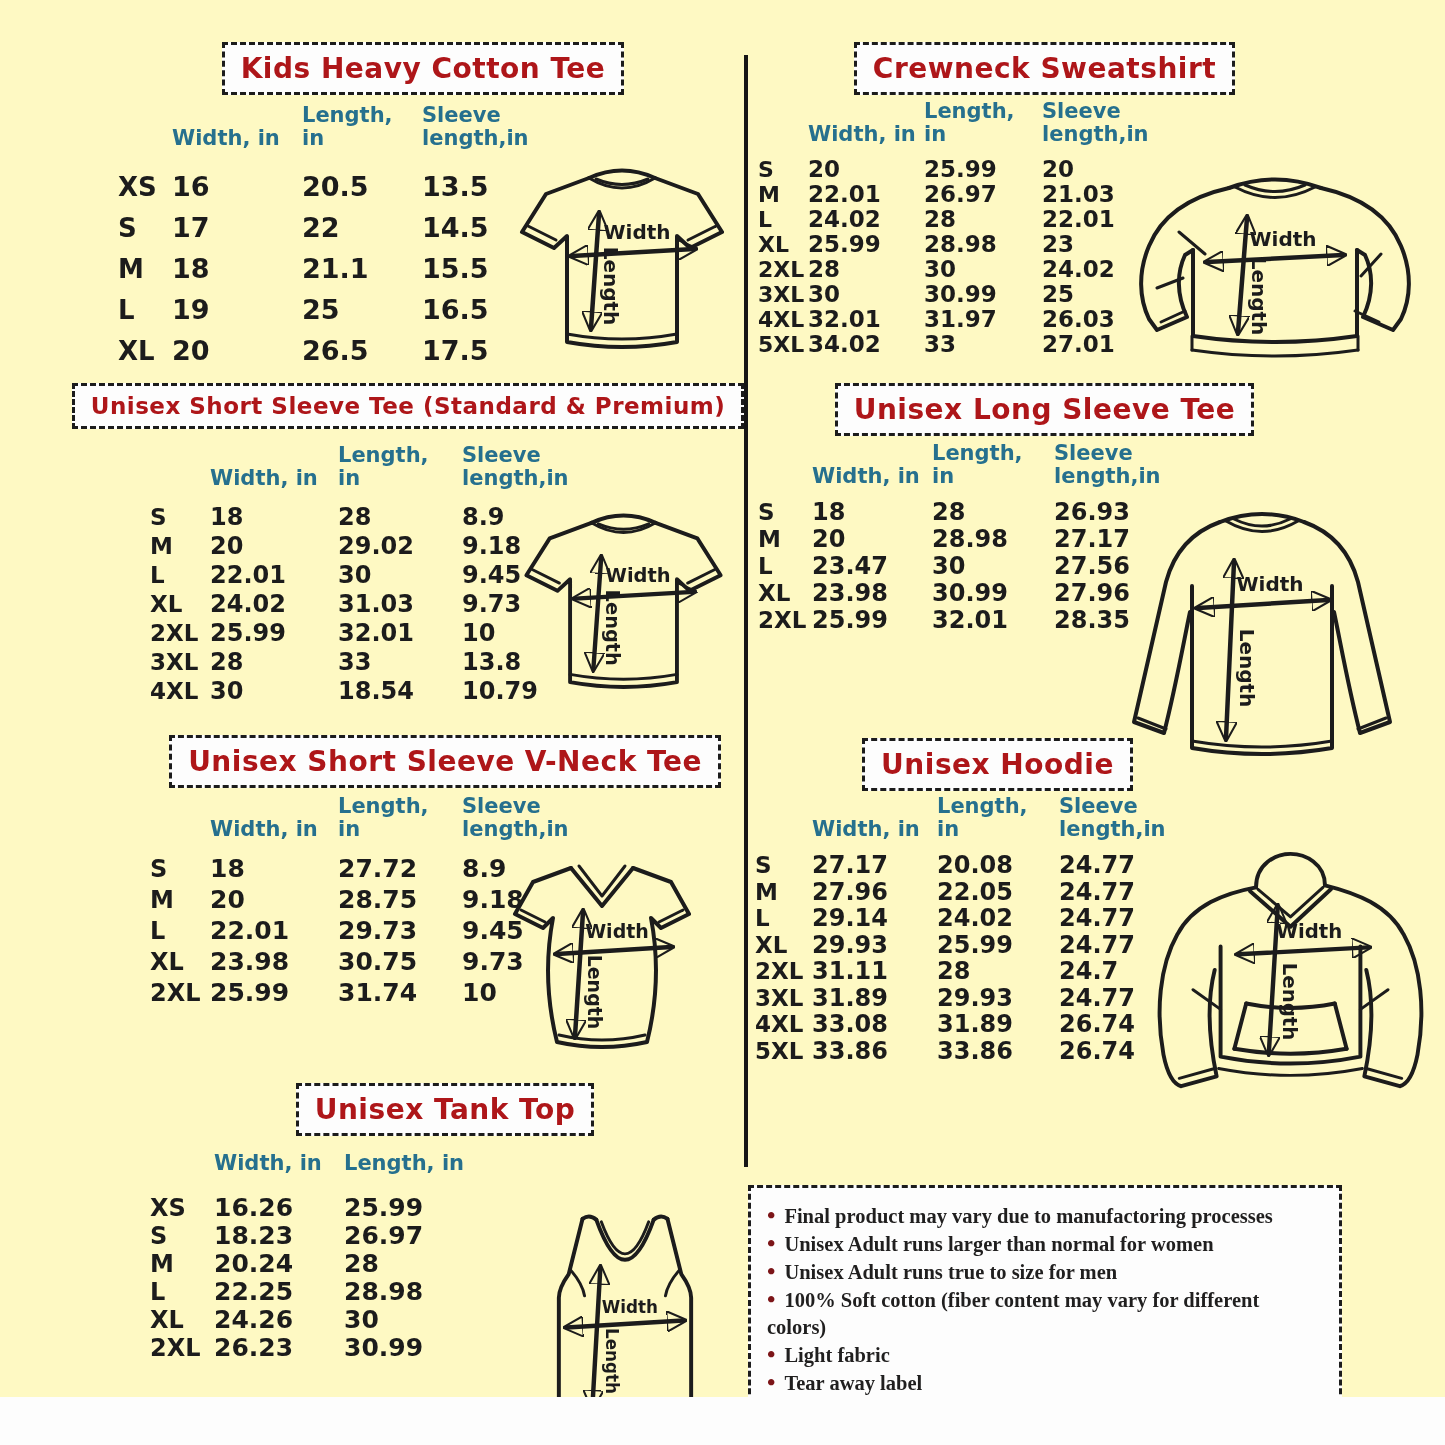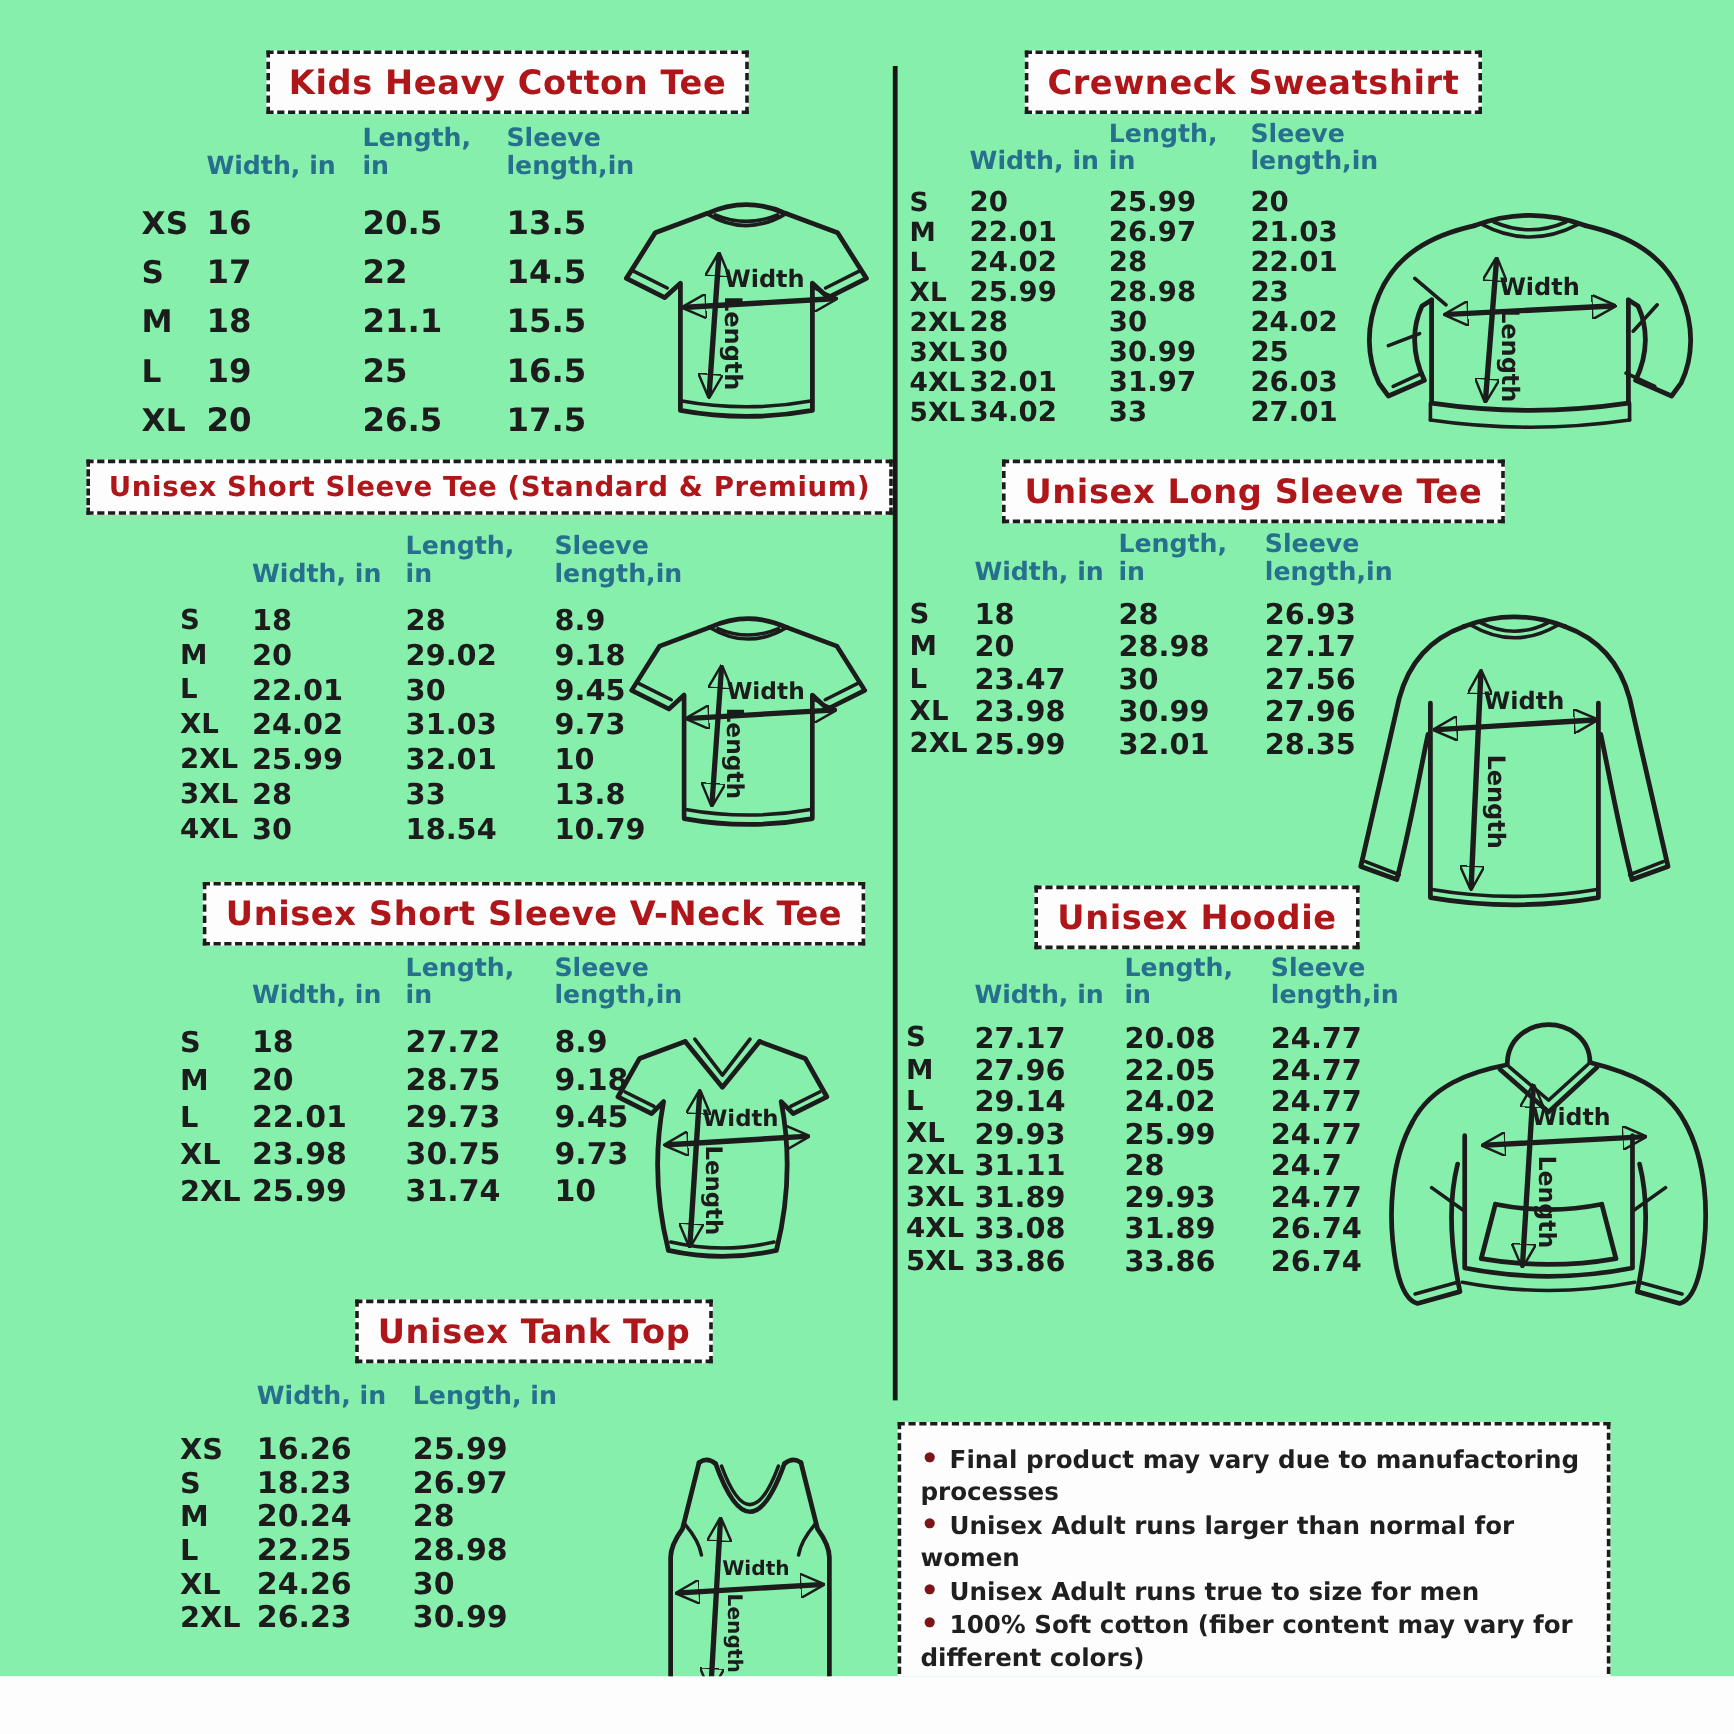--- a/index.html
+++ b/index.html
@@ -1,17 +1,17 @@
 <!DOCTYPE html>
 <html><head>
 <meta charset="utf-8">
 <style>
   html,body{margin:0;padding:0;background:#fdfdfd;}
   #canvas{
-    position:relative;width:1445px;height:1397px;background:#86efac;overflow:hidden;
+    position:relative;width:1445px;height:1397px;background:#fef9c3;overflow:hidden;
     font-family:"DejaVu Sans","Liberation Sans",sans-serif;font-weight:bold;color:#1c1c1c;
   }
   .divider{position:absolute;left:744px;top:55px;width:4px;height:1112px;background:#161616;}
   .title-row{position:absolute;text-align:center;}
   .title-box{
     display:inline-block;border:3px dashed #1c1c1c;padding:7px 16px;
     color:#ae1619;font-size:28px;letter-spacing:0.5px;white-space:nowrap;background:#fdfdfd;
   }
   .title-box.small{font-size:23px;}
   .table{position:absolute;}
@@ -25,21 +25,21 @@
   .garment{position:absolute;}
   .garment path,.garment line{stroke:#1c1c1c;fill:none;stroke-linecap:round;stroke-linejoin:round;}
   .garment .outline{stroke-width:4;}
   .garment .thin{stroke-width:3;}
   .garment .arrow{stroke-width:4.5;}
   .garment text{font-family:"DejaVu Sans","Liberation Sans",sans-serif;font-weight:bold;fill:#1c1c1c;}
   .notes{
     position:absolute;left:748px;top:1185px;width:556px;
     border:3px dashed #1c1c1c;padding:14px 16px 12px 16px;background:#fdfdfd;
   }
-  .note-line{font-size:20.5px;line-height:27px;color:#201f1f;}
+  .note-line{font-size:20.5px;line-height:27px;color:#201f1f;font-family:Liberation Serif, serif;}
   .note-line::before{content:"\2022";color:#7c1518;font-size:24px;margin-right:9px;}
 </style>
 </head>
 <body>
 
 <div id="canvas">
 
   <div class="divider"></div>
 
   <div class="title-row" style="left:100px;top:42px;width:646px">

